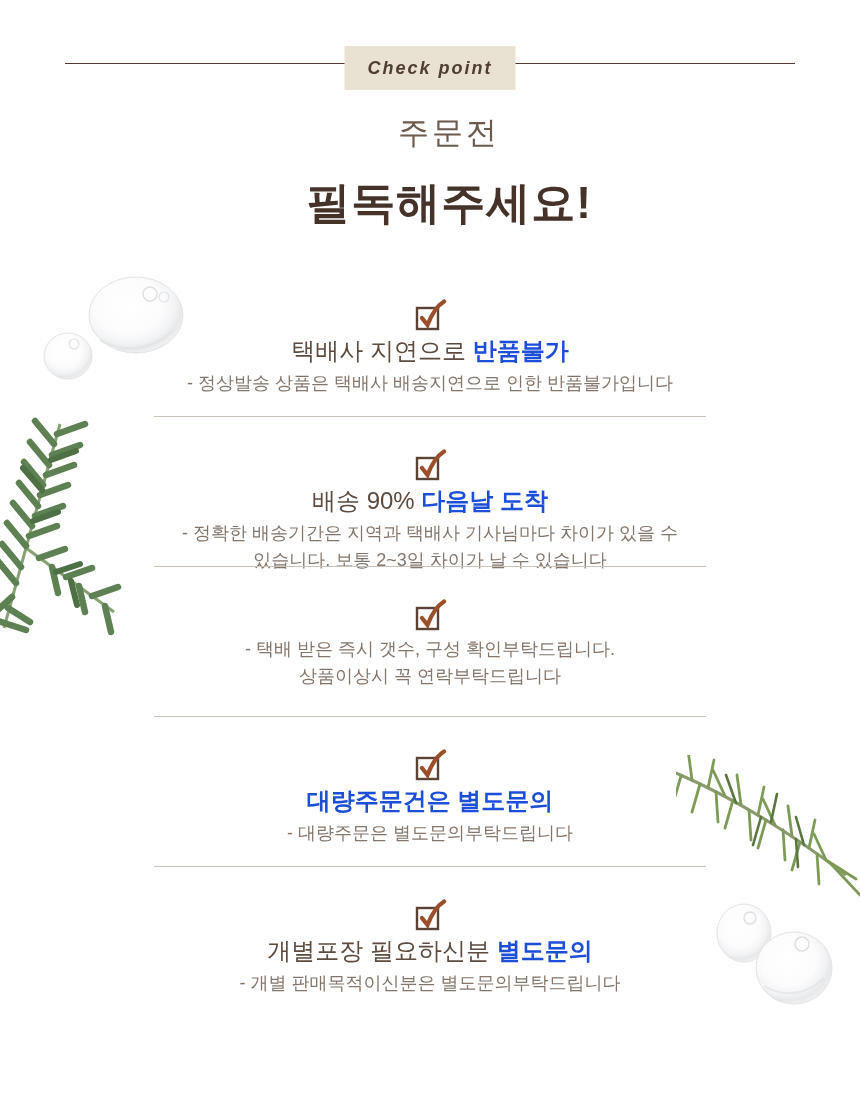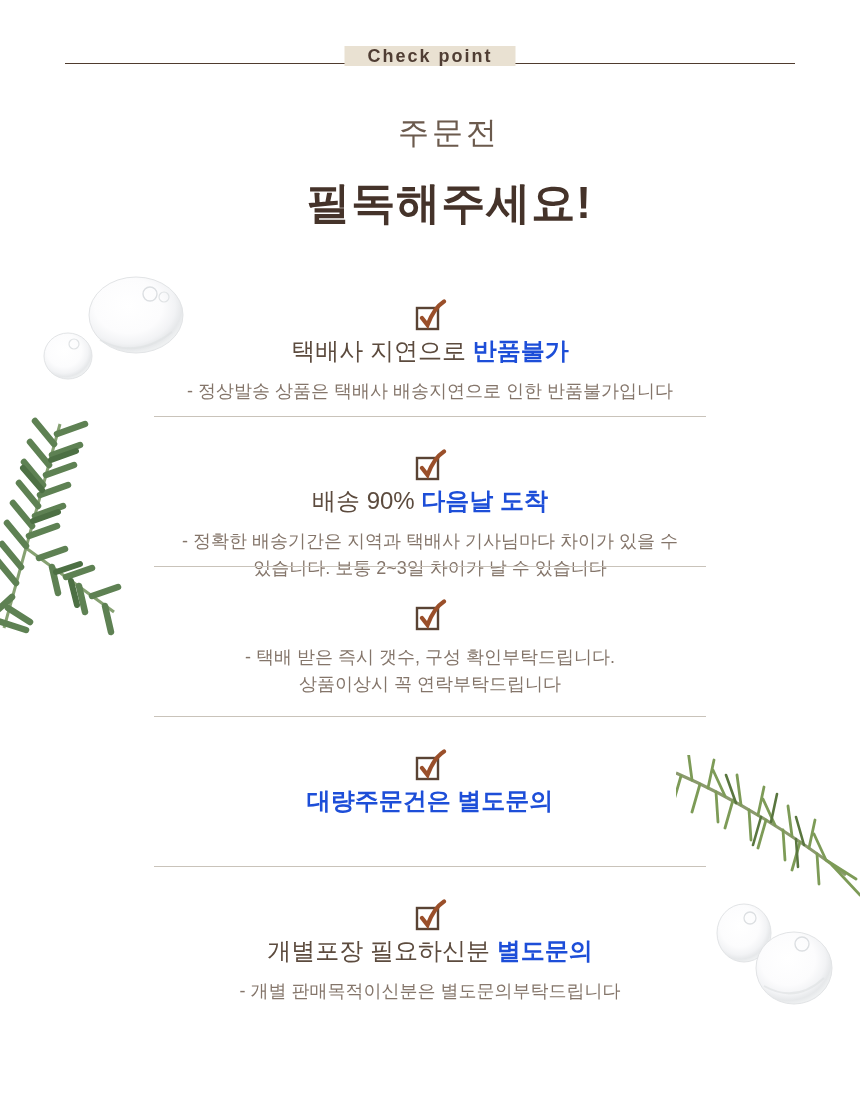--- a/index.html
+++ b/index.html
@@ -6,38 +6,38 @@
   .page{position:relative;width:860px;height:1100px;background:#ffffff;overflow:hidden;
         font-family:"Liberation Sans","DejaVu Sans",sans-serif;}
 
   
   .decor{position:absolute;pointer-events:none;z-index:0;}
 
   
   .cp-wrap{position:absolute;top:46px;left:65px;width:730px;height:36px;z-index:2;}
   .cp-line{position:absolute;top:17px;left:0;right:0;height:1px;background:#4f3b2e;}
   .cp-badge{position:absolute;left:50%;top:0;transform:translateX(-50%);
-            width:171px;height:20px;background:#e9e1d2;color:#4f3d33;
+            width:171px;height:44px;background:#e9e1d2;color:#4f3d33;
             font-size:18px;font-weight:bold;letter-spacing:2px;
-            display:flex;align-items:center;justify-content:center;}
+            display:flex;align-items:center;justify-content:center;font-style:italic;}
 
   
   .title{position:absolute;top:112px;left:0;width:100%;text-align:center;z-index:2;padding-left:19px;}
   .title-1{font-size:31px;color:#6b5a4d;letter-spacing:3px;}
   .title-2{font-size:44px;font-weight:bold;color:#45332a;letter-spacing:1px;margin-top:20px;}
 
   
   .rows{position:absolute;top:267px;left:0;width:100%;z-index:2;}
   .row{position:relative;height:150px;box-sizing:border-box;text-align:center;padding-top:32px;}
   .row .divider{position:absolute;bottom:0;left:50%;transform:translateX(-50%);
                 width:552px;height:1px;background:#c9c3ba;}
   .check-icon{display:block;margin:0 auto;}
   .heading{font-size:24px;color:#5c4b3e;margin-top:4px;line-height:30px;}
   .heading b{color:#1d4ed8;}
-  .desc{font-size:18px;color:#84756a;line-height:27px;margin-top:12px;}
+  .desc{font-size:18px;color:#84756a;line-height:27px;margin-top:4px;}
 </style>
 </head>
 <body>
 
 <div class="page">
 
   <svg class="decor" style="left:40px;top:270px;" width="152" height="116" viewBox="0 0 152 116">
     <defs>
       <radialGradient id="dropGrad" cx="42%" cy="38%" r="62%">
         <stop offset="0%" stop-color="#ffffff"></stop>
@@ -133,20 +133,24 @@
         </div>
       <div class="divider"></div>
     </div>
 
     <div class="row">
       <svg class="check-icon" width="34" height="33" viewBox="0 0 34 33">
         <rect x="4" y="9" width="21" height="21" fill="none" stroke="#5a4334" stroke-width="2.4"></rect>
         <path d="M9 19 L14.5 26 C19 14 25.5 6 31 2.5" fill="none" stroke="#9a4f2a" stroke-width="4.2" stroke-linecap="round"></path>
       </svg>
       <div class="heading"><span></span><b>대량주문건은 별도문의</b><span></span></div>
+      <div class="desc">
+          <div>- 대량주문은 별도문의부탁드립니다</div>
+          <div></div>
+        </div>
       <div class="divider"></div>
     </div>
 
     <div class="row">
       <svg class="check-icon" width="34" height="33" viewBox="0 0 34 33">
         <rect x="4" y="9" width="21" height="21" fill="none" stroke="#5a4334" stroke-width="2.4"></rect>
         <path d="M9 19 L14.5 26 C19 14 25.5 6 31 2.5" fill="none" stroke="#9a4f2a" stroke-width="4.2" stroke-linecap="round"></path>
       </svg>
       <div class="heading"><span>개별포장 필요하신분 </span><b>별도문의</b><span></span></div>
       <div class="desc">

